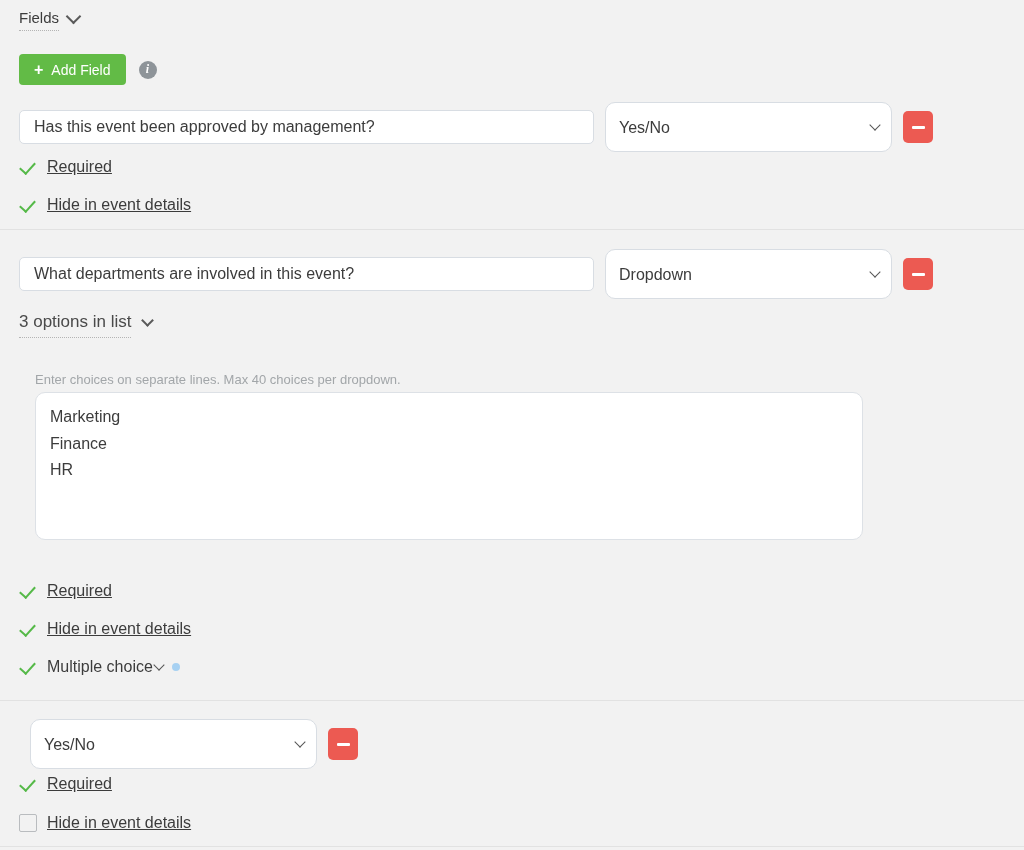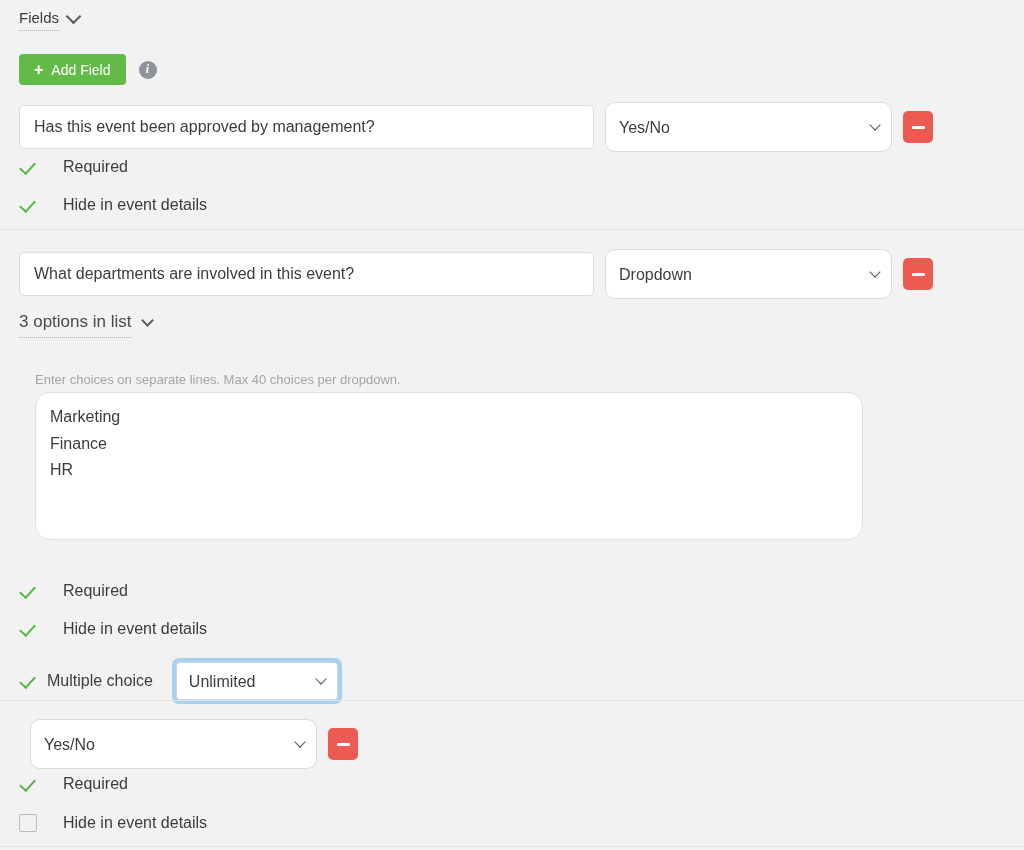--- a/index.html
+++ b/index.html
@@ -54,21 +54,21 @@
   .sep {
     position: absolute; left: 0; width: 1024px; height: 1px;
     background: #e2e2e2;
   }
 
   .row-main {
     position: absolute; left: 19px;
     display: flex; align-items: center;
   }
   .q-input {
-    width: 575px; height: 44px;
+    width: 575px; height: 34px;
     background: #fff; border: 1px solid #d8dde3;
     border-radius: 5px; padding: 0 14px;
     font-size: 16px; color: #3c3c3c;
     font-family: "Liberation Sans", sans-serif;
     outline: none;
   }
   .type-select-wrap { position: relative; margin-left: 11px; }
   .type-select {
     width: 287px; height: 50px;
     background: #fff; border: 1px solid #d8dde3;
@@ -89,22 +89,22 @@
     width: 30px; height: 32px;
     background: #ec5a52; border: none; border-radius: 5px;
     display: inline-flex; align-items: center; justify-content: center;
     cursor: pointer;
   }
   .minus-bar { width: 13px; height: 3px; background: #fff; border-radius: 1px; }
 
   
   .opt-row {
     position: absolute; left: 19px;
-    display: flex; align-items: center; gap: 26px;
-    font-size: 16px; color: #3c3c3c;
+    display: flex; align-items: center; gap: 10px;
+    font-size: 16px; color: #3c3c3c; text-decoration: underline;
   }
   .check-icon {
     width: 18px; height: 18px; position: relative; flex: 0 0 18px;
   }
   .check-icon::after {
     content: ""; position: absolute;
     left: 4px; top: 1px; width: 7px; height: 13px;
     border-right: 2.6px solid #55b948; border-bottom: 2.6px solid #55b948;
     transform: rotate(42deg);
   }
@@ -123,21 +123,21 @@
     border-bottom: 1px dotted #b4b4b4; padding-bottom: 5px;
   }
 
   .choices-hint {
     position: absolute; left: 35px;
     font-size: 13px; color: #a2a6a9;
   }
   .choices-area {
     position: absolute; left: 35px;
     width: 828px; height: 148px;
-    background: #fff; border: 1px solid #dde1e6; border-radius: 15px;
+    background: #fff; border: 1px solid #dde1e6; border-radius: 10px;
     padding: 11px 14px;
     font-size: 16px; line-height: 26.5px; color: #3c3c3c;
     font-family: "Liberation Sans", sans-serif;
     resize: none; outline: none; white-space: pre;
   }
 
   
   .mc-row {
     position: absolute; left: 19px;
     display: flex; align-items: center; gap: 10px;
@@ -241,23 +241,20 @@
 
     <div class="opt-row" style="top:620px;">
       <span class="check-icon"></span>
       <span>Hide in event details</span>
     </div>
 
     <div class="mc-row" style="top:658px;">
       <span class="check-icon"></span>
       <span>Multiple choice</span>
       <span class="mc-select-wrap">
-        <select class="mc-select">
-          <option>Unlimited</option>
-        </select>
         <span class="mc-chev"></span>
       </span>
     </div>
 
     <div class="sep" style="top:700px;"></div>
   </div>
 
   <div class="field-block">
     <div class="row-main" style="top:719px;">
       <span class="type-select-wrap">

